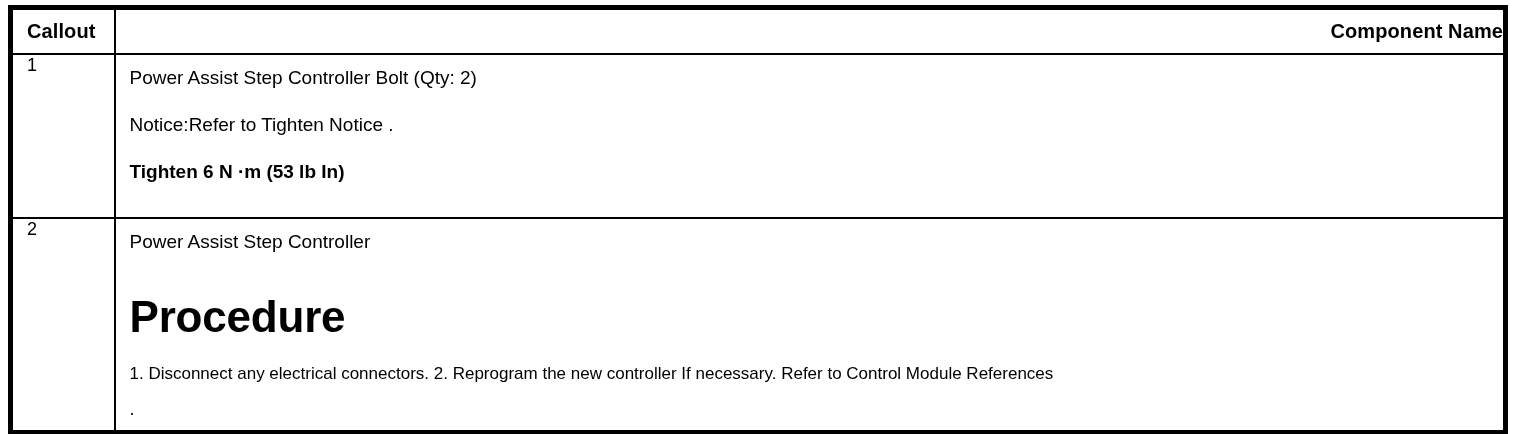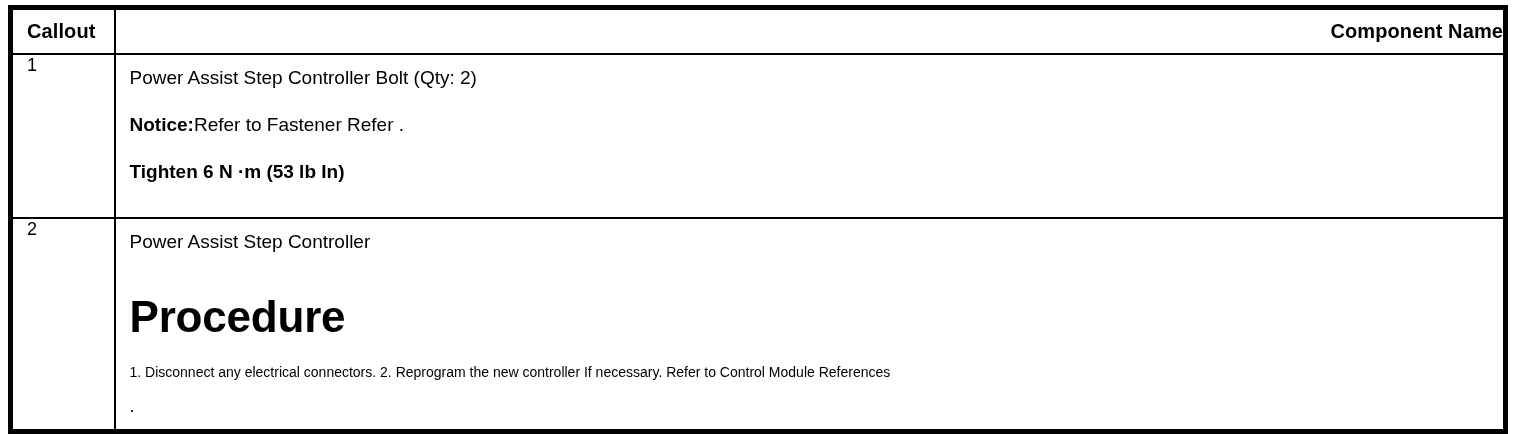--- a/index.html
+++ b/index.html
@@ -75,35 +75,35 @@
 
   .row1 .cell-body { height: 138px; }
   .row2 .cell-body { height: 186px; }
 
   .line {
     margin: 0 0 0 0;
     white-space: nowrap;
   }
   .line + .line { margin-top: 25px; }
 
-  .line-notice .lbl { font-weight: bold; }
+  .line-notice .lbl { font-weight: normal; }
   .line-tighten { font-weight: bold; }
 
   .line-plain { font-weight: normal; }
 
   .proc-heading {
     font-weight: bold;
     font-size: 44px;
     line-height: 1;
     margin: 42px 0 0 0;
     letter-spacing: -0.2px;
   }
 
   .proc-body {
-    font-size: 14px;
+    font-size: 17px;
     line-height: 1.0;
     margin: 26px 0 0 0;
     white-space: nowrap;
   }
   .proc-tail {
     font-size: 18px;
     line-height: 1.0;
     margin: 18px 0 0 0;
   }
 </style>
@@ -124,21 +124,21 @@
         <th class="hdr-name">Component Name</th>
       </tr>
     </thead>
 
     <tbody>
 
       <tr class="row1">
         <td class="cell-callout">1</td>
         <td class="cell-body">
           <div class="line line-plain">Power Assist Step Controller Bolt (Qty: 2)</div>
-          <div class="line line-notice"><span class="lbl">Notice:</span><span>Refer to Fastener Refer .</span></div>
+          <div class="line line-notice"><span class="lbl">Notice:</span><span>Refer to Tighten Notice .</span></div>
           <div class="line line-tighten">Tighten 6 N ·m (53 lb In)</div>
         </td>
       </tr>
 
       <tr class="row2">
         <td class="cell-callout">2</td>
         <td class="cell-body">
           <div class="line line-plain">Power Assist Step Controller</div>
           <div class="proc-heading">Procedure</div>
           <div class="proc-body">1. Disconnect any electrical connectors. 2. Reprogram the new controller If necessary. Refer to Control Module References</div>

